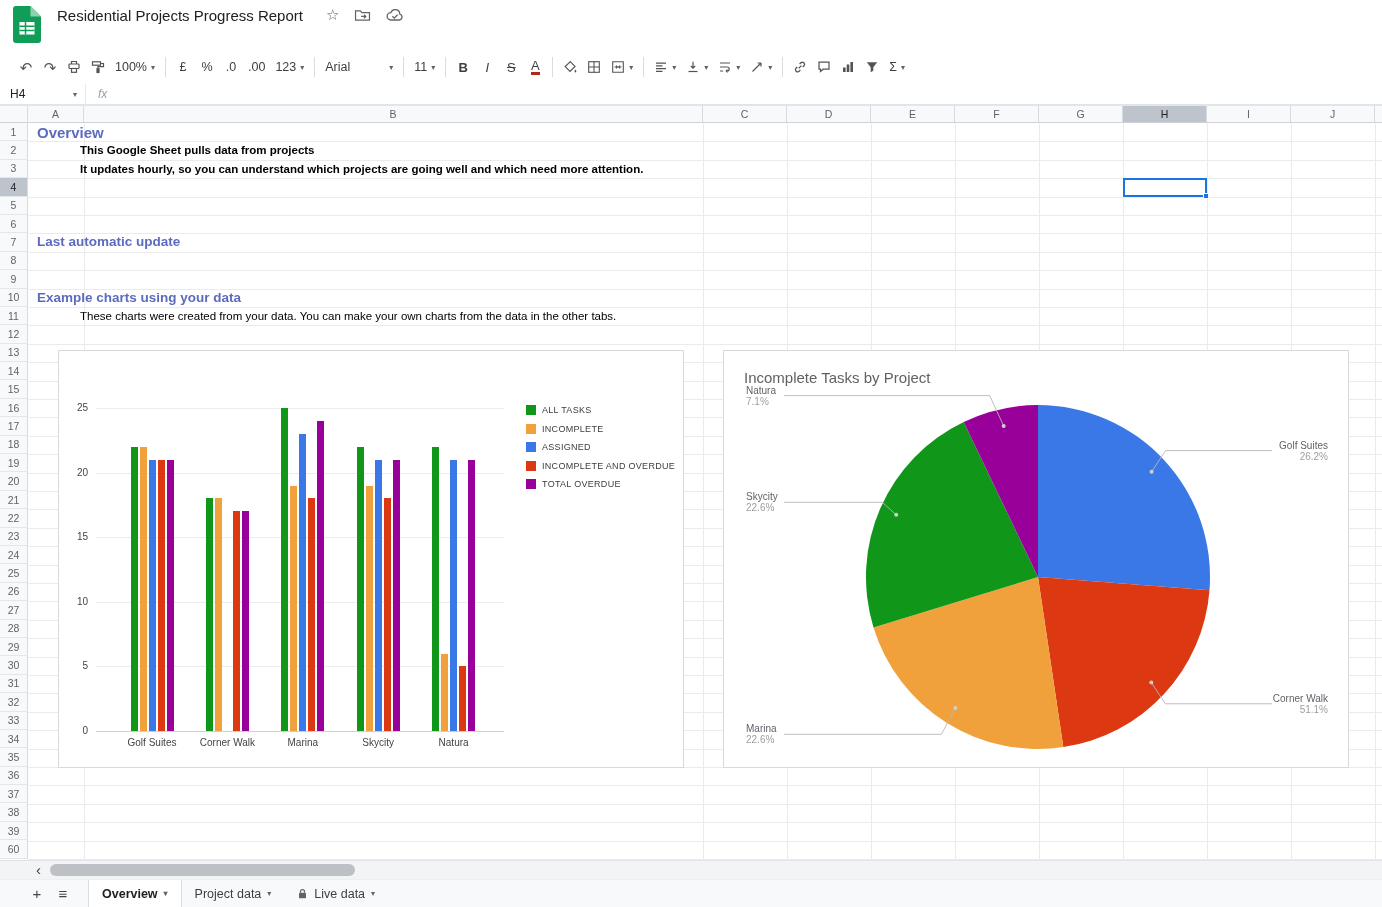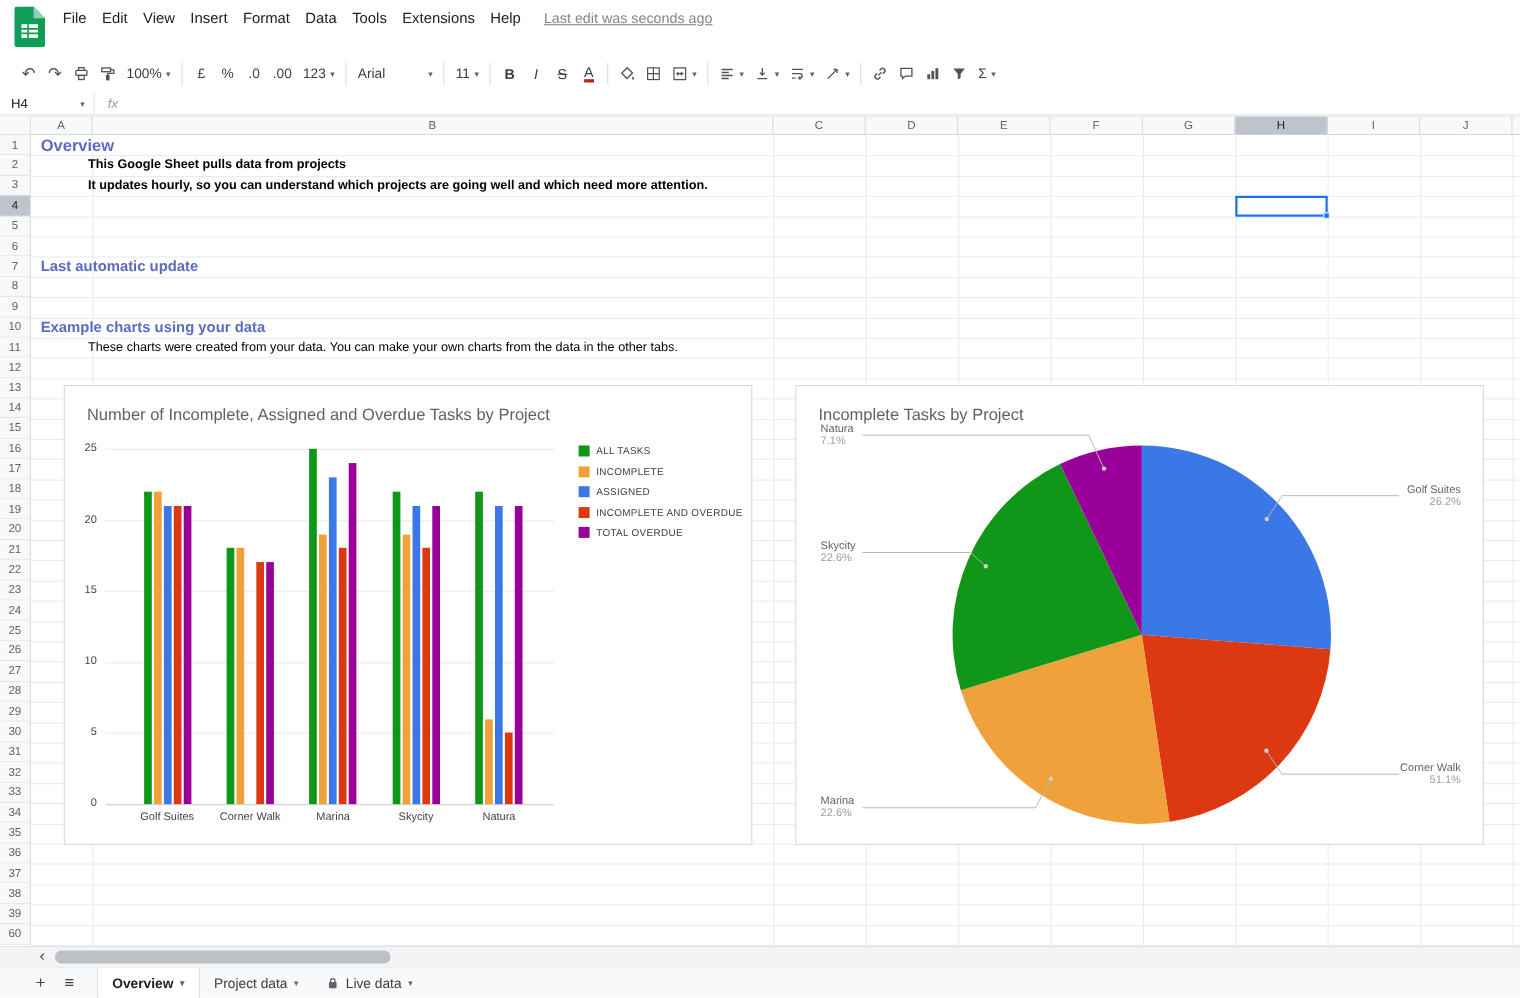--- a/index.html
+++ b/index.html
@@ -106,32 +106,40 @@
 <div id="app">
 
   <header id="titlebar">
     <span class="logo"><svg viewBox="0 0 28 37" width="28" height="37">
           <path d="M17.5 0H3a3 3 0 0 0-3 3v31a3 3 0 0 0 3 3h22a3 3 0 0 0 3-3V10.5z" fill="#0f9d58"></path>
           <path d="M17.5 0v10.5H28z" fill="#8ed1b1"></path>
           <rect x="6.5" y="16" width="15" height="12.5" fill="#fff"></rect>
           <path d="M6.5 20.2h15M6.5 24.4h15M12.5 16v12.5" stroke="#0f9d58" stroke-width="1.5" fill="none"></path>
         </svg></span>
     <div class="t-right">
-      <nav class="t-row2" id="menubar">
-          <span class="menu-item">File</span>
-          <span class="menu-item">Edit</span>
-          <span class="menu-item">View</span>
-          <span class="menu-item">Insert</span>
-          <span class="menu-item">Format</span>
-          <span class="menu-item">Data</span>
-          <span class="menu-item">Tools</span>
-          <span class="menu-item">Extensions</span>
-          <span class="menu-item">Help</span>
-          <span class="last-edit">Last edit was seconds ago</span>
-        </nav>
+      <div class="t-row1">
+        <span class="doc-title">Residential Projects Progress Report</span>
+        <span class="star">☆</span>
+        <span class="t-ico">
+            <svg viewBox="0 0 18 14" width="17" height="13">
+              <g fill="none" stroke="#5f6368" stroke-width="1.3">
+                <path d="M1.5 2h5.2l1.6 2h8.2v8H1.5z"></path>
+                <path d="M7.5 8h5M10.6 6l2 2-2 2"></path>
+              </g>
+            </svg>
+          </span>
+        <span class="t-ico">
+            <svg viewBox="0 0 18 13" width="18" height="13">
+              <g fill="none" stroke="#5f6368" stroke-width="1.3">
+                <path d="M4.8 11h8.4a3 3 0 0 0 .6-5.9A4.6 4.6 0 0 0 4.9 3.6 3.5 3.5 0 0 0 4.8 11z"></path>
+                <path d="m6.4 7.2 1.9 1.9 3.3-3.4"></path>
+              </g>
+            </svg>
+          </span>
+      </div>
     </div>
   </header>
 
   <div id="toolbar">
       <span class="tb-btn">
         <span class="tb-glyph">↶</span>
       </span>
       <span class="tb-btn">
         <span class="tb-glyph">↷</span>
       </span>
@@ -438,21 +446,20 @@
         <div class="row-h">34</div>
         <div class="row-h">35</div>
         <div class="row-h">36</div>
         <div class="row-h">37</div>
         <div class="row-h">38</div>
         <div class="row-h">39</div>
         <div class="row-h">60</div>
       </div>
 
     <section class="chart-card" id="bar-card">
-      <h3 class="chart-title">Number of Incomplete, Assigned and Overdue Tasks by Project</h3>
       <div id="bar-plot">
           <div class="g-hline axis" style="top: 380px; left: 37px; width: 408px;"></div>
           <div class="ytick" style="top: 374px;">0</div>
           <div class="g-hline" style="top: 315.4px; left: 37px; width: 408px;"></div>
           <div class="ytick" style="top: 309.4px;">5</div>
           <div class="g-hline" style="top: 250.8px; left: 37px; width: 408px;"></div>
           <div class="ytick" style="top: 244.8px;">10</div>
           <div class="g-hline" style="top: 186.2px; left: 37px; width: 408px;"></div>
           <div class="ytick" style="top: 180.2px;">15</div>
           <div class="g-hline" style="top: 121.6px; left: 37px; width: 408px;"></div>

